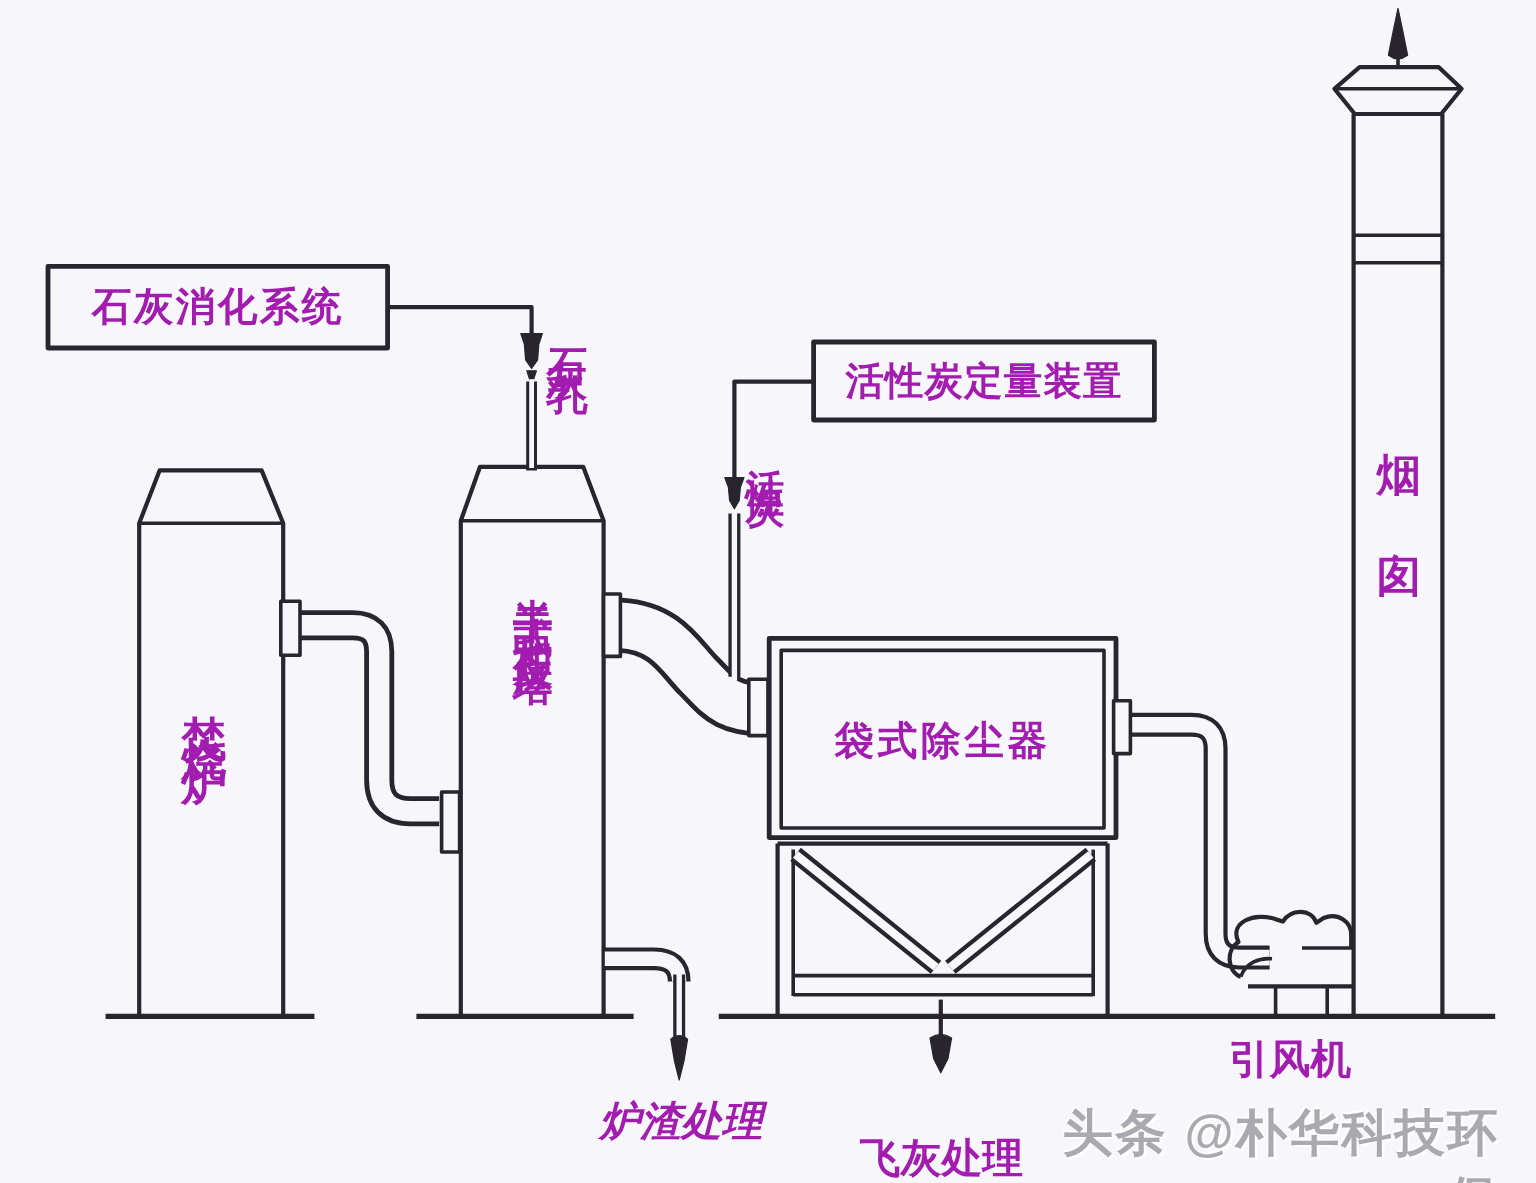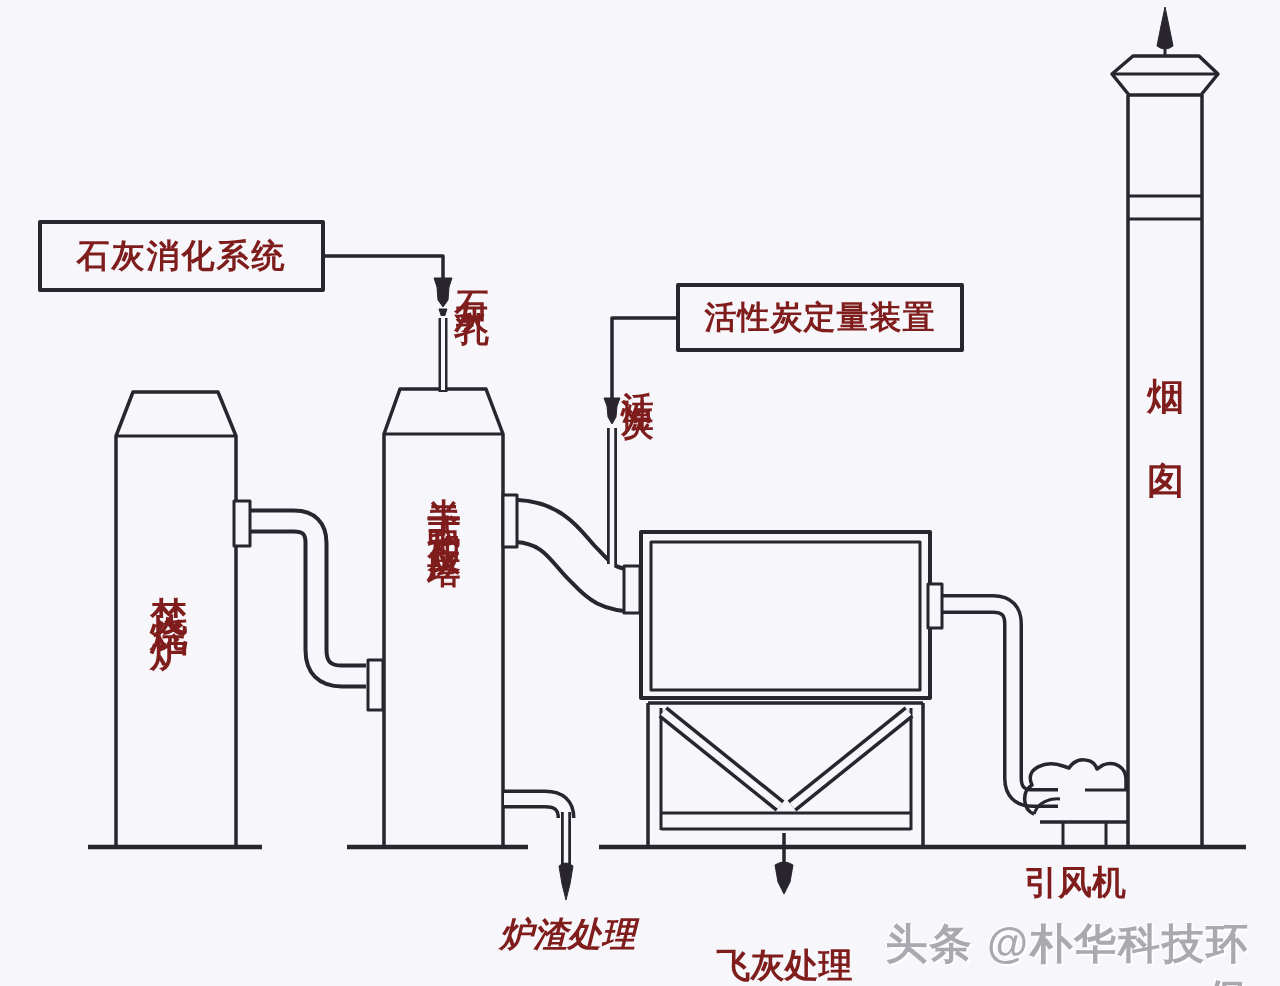--- a/index.html
+++ b/index.html
@@ -5,21 +5,21 @@
   html,body { margin:0; padding:0; }
   .stage {
     position:relative;
     width:1280px; height:986px;
     background:#f7f6fa;
     font-family:"Liberation Sans", sans-serif;
     color:#29252f;
     overflow:hidden;
   }
   .stage svg { position:absolute; left:0; top:0; }
-  .lbl { position:absolute; color:#7f1d1d; }
+  .lbl { position:absolute; color:#a21caf; }
   .box-lbl {
     display:flex; align-items:center; justify-content:center;
     text-align:center; font-weight:600;
   }
   .vlabel {
     writing-mode:vertical-rl;
     text-orientation:upright;
     font-weight:600;
     line-height:1;
   }
@@ -168,20 +168,21 @@
   <div class="lbl vlabel" style="left:455px; top:264px; font-size:34px; letter-spacing:10px;">石灰乳</div>
 
   <div class="lbl vlabel" style="left:150px; top:565px; font-size:38px; letter-spacing:18px;">焚烧炉</div>
 
   <div class="lbl vlabel" style="left:428px; top:472px; font-size:33px; letter-spacing:8px;">半干式中和反应塔</div>
 
   <div class="lbl box-lbl" style="left:678px; top:285px; width:284px; height:65px; font-size:32px; letter-spacing:1px;font-family:Liberation Mono, monospace;">活性炭定量装置</div>
 
   <div class="lbl vlabel" style="left:622px; top:366px; font-size:32px; letter-spacing:8px;">活性炭</div>
 
+  <div class="lbl box-lbl" style="left:651px; top:596px; width:269px; height:42px; font-size:33px; letter-spacing:3px;">袋式除尘器</div>
 
   <div class="lbl vlabel" style="left:1147px; top:348px; font-size:37px; letter-spacing:84px;">烟囱</div>
 
   <div class="lbl hlabel" style="left:1000px; top:860px; width:150px; font-size:34px;text-align:center;">引风机</div>
 
   <div class="lbl hlabel" style="left:485px; top:912px; width:165px; font-size:34px;font-style:italic;">炉渣处理</div>
 
   <div class="lbl hlabel" style="left:702px; top:943px; width:165px; font-size:34px;">飞灰处理</div>
 
   <div class="watermark" style="left:850px; top:916px; width:400px; font-size:42px;">头条 @朴华科技环保</div>

